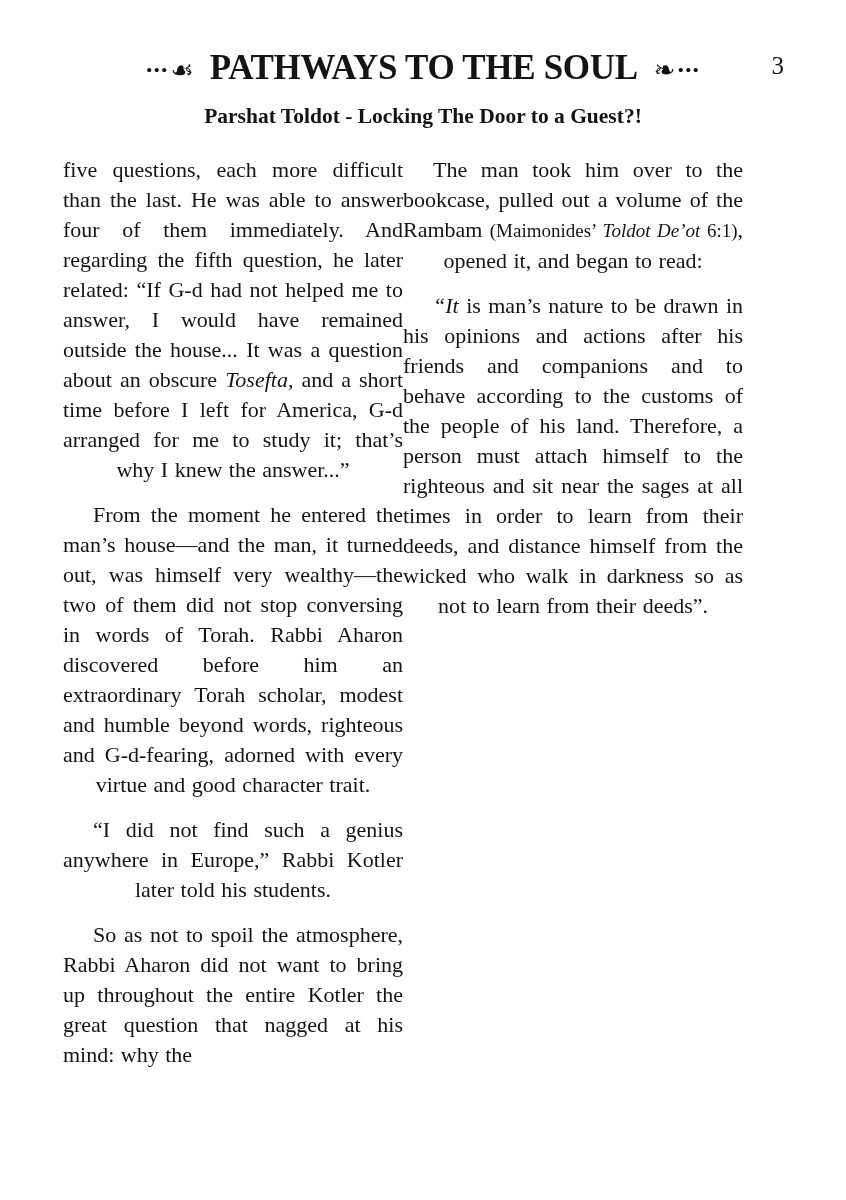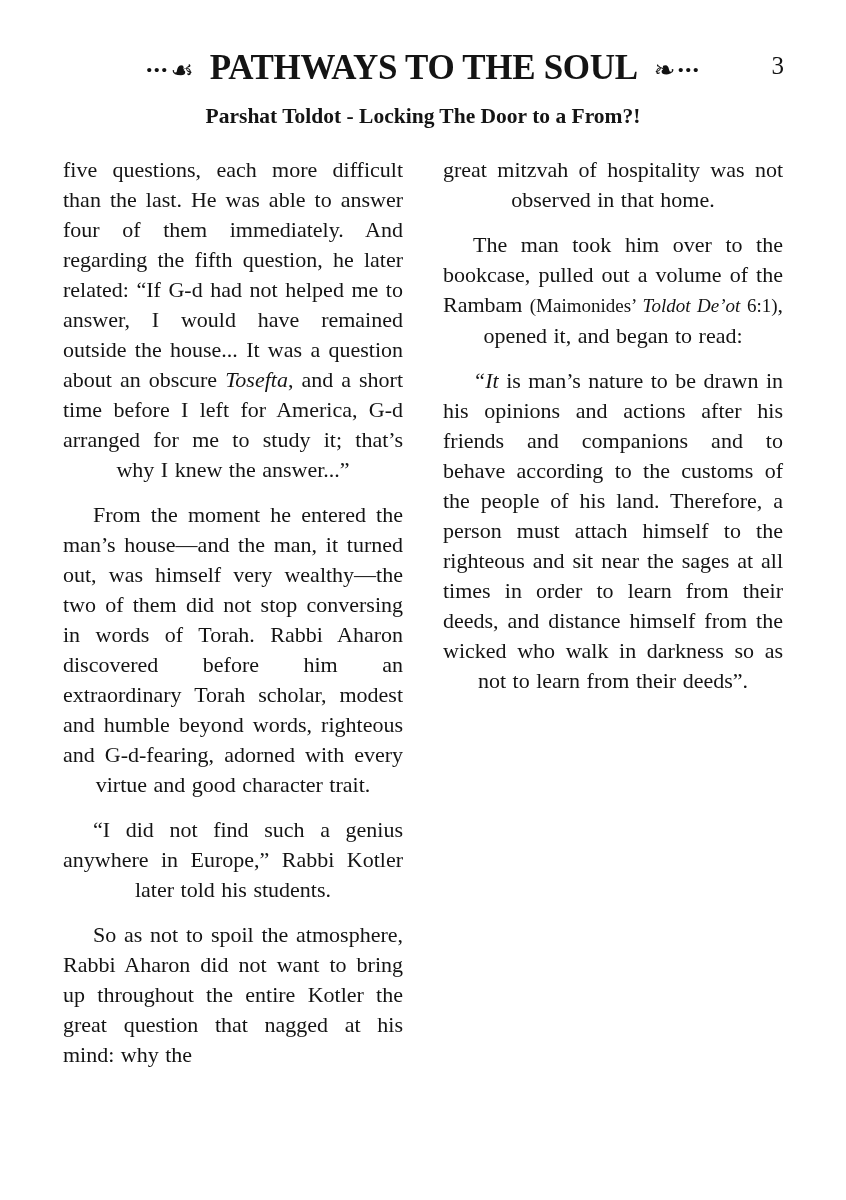--- a/index.html
+++ b/index.html
@@ -53,21 +53,20 @@
     font-size: 25px;
     font-weight: normal;
   }
   .subtitle {
     margin: 11px 0 0 0;
     font-size: 21.5px;
     font-weight: bold;
   }
   .columns {
     display: flex;
-    gap: 40px;
     padding: 0 63px;
     margin-top: 26px;
   }
   .col { width: 340px; }
   .para {
     margin: 0 0 15px 0;
     font-size: 22px;
     line-height: 30px;
     text-align: justify;
     word-spacing: 1px;
@@ -87,29 +86,28 @@
           <span class="dots">...</span>
           <span class="glyph">☙</span>
         </span>
       <h1 class="doc-title">PATHWAYS TO THE SOUL</h1>
       <span class="ornament">
           <span class="glyph">❧</span>
           <span class="dots">...</span>
         </span>
     </div>
     <span class="page-number">3</span>
-    <h2 class="subtitle">Parshat Toldot - Locking The Door to a From?!</h2>
+    <h2 class="subtitle">Parshat Toldot - Locking The Door to a Guest?!</h2>
   </div>
 
   <div class="columns">
     <section class="col">
         <p class="para center-last"><span>five questions, each more difficult than the last. He was able to answer four of them immediately. And regarding the fifth question, he later related: “If G-d had not helped me to answer, I would have remained outside the house... It was a question about an obscure </span><span class="em">Tosefta</span><span>, and a short time before I left for America, G-d arranged for me to study it; that’s why I knew the answer...”</span></p>
         <p class="para indent center-last"><span>From the moment he entered the man’s house—and the man, it turned out, was himself very wealthy—the two of them did not stop conversing in words of Torah. Rabbi Aharon discovered before him an extraordinary Torah scholar, modest and humble beyond words, righteous and G-d-fearing, adorned with every virtue and good character trait.</span></p>
         <p class="para indent center-last"><span>“I did not find such a genius anywhere in Europe,” Rabbi Kotler later told his students.</span></p>
         <p class="para indent"><span>So as not to spoil the atmosphere, Rabbi Aharon did not want to bring up throughout the entire Kotler the great question that nagged at his mind: why the</span></p>
       </section>
     <section class="col">
-        <p class="para center-last"><span>great mitzvah of hospitality was not observed in that home.</span></p>
         <p class="para indent center-last"><span>The man took him over to the bookcase, pulled out a volume of the Rambam </span><span class="sm">(Maimonides’ </span><span class="em sm">Toldot De’ot</span><span class="sm"> 6:1)</span><span>, opened it, and began to read:</span></p>
         <p class="para indent center-last"><span class="em">“It</span><span> is man’s nature to be drawn in his opinions and actions after his friends and companions and to behave according to the customs of the people of his land. Therefore, a person must attach himself to the righteous and sit near the sages at all times in order to learn from their deeds, and distance himself from the wicked who walk in darkness so as not to learn from their deeds”.</span></p>
       </section>
   </div>
 </div>
 
 </body></html>

